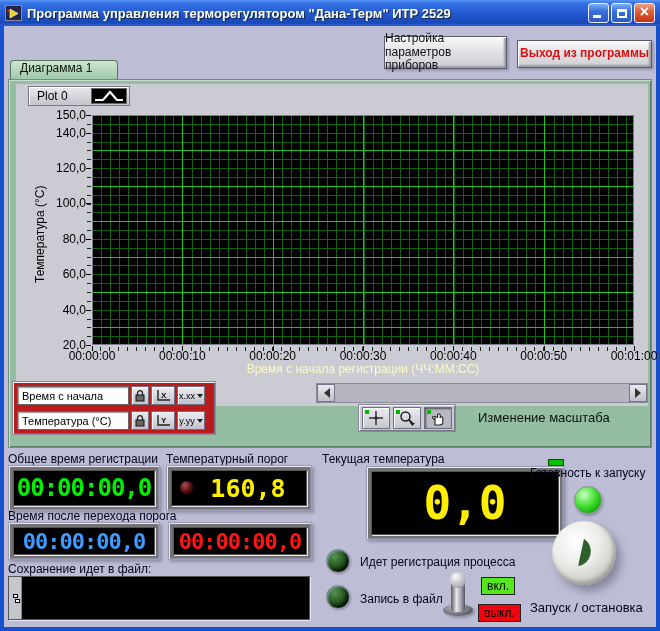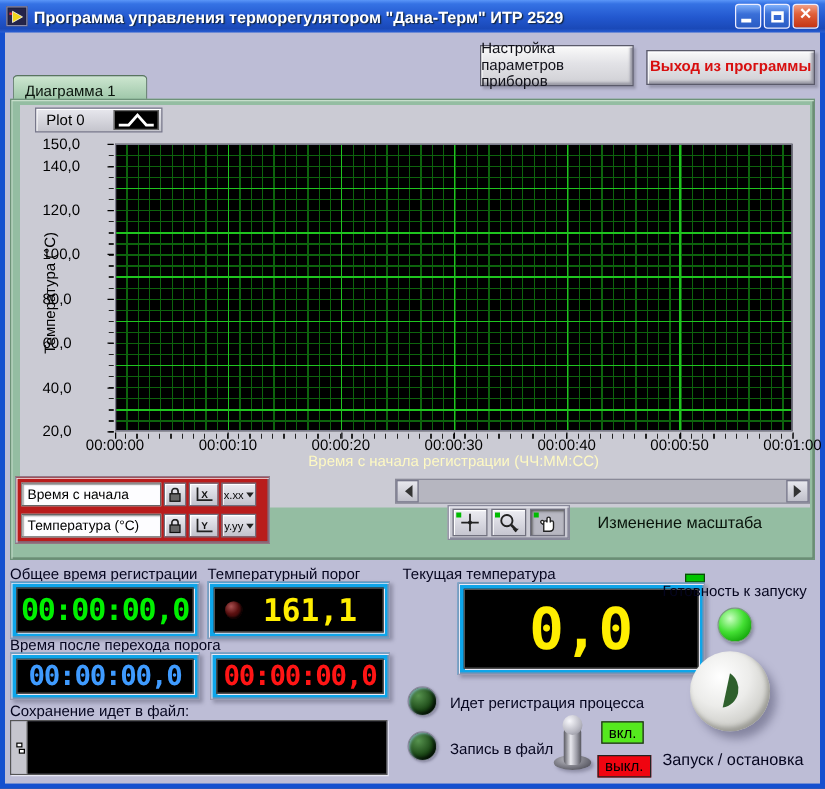--- a/index.html
+++ b/index.html
@@ -30,21 +30,21 @@
   
   .tbtn { position:absolute; background:linear-gradient(180deg,#fafafa 0%,#e2e2e6 45%,#cfcfd4 100%);
     border:1px solid #5a5a6a; box-shadow:inset 1px 1px 0 #ffffff, inset -2px -2px 2px #9a9aa6, 2px 2px 2px #9898ae;
     font-size:12px; color:#101018; display:flex; align-items:center; justify-content:center;
     line-height:1.15; font-family:"Liberation Sans",sans-serif; }
   .tbtn.exit { color:#d80f0f; font-weight:bold; }
 
   
   .tab { position:absolute; left:10px; top:60px; width:108px; height:20px;
     background:linear-gradient(180deg,#cde6d0,#9dc6a8); border:1px solid #58755f; border-bottom:none;
-    border-radius:4px 4px 0 0; font-size:12px; color:#0a140c; display:flex; align-items:flex-end; padding-left:9px; }
+    border-radius:4px 4px 0 0; font-size:12px; color:#0a140c; display:flex; align-items:flex-start; padding-left:9px; }
   .tab-content { position:absolute; left:8px; top:79px; width:644px; height:369px; background:#94bda2;
     border:1px solid #6d9279; box-shadow:inset 1px 1px 0 #c6decb, inset -1px -1px 0 #5c7d65; }
 
   
   .chart-bg { position:absolute; left:16px; top:84px; width:632px; height:322px; background:#cbcbd4; }
 
   
   .plot-legend { position:absolute; left:28px; top:86px; width:102px; height:20px;
     background:linear-gradient(180deg,#e8e8ee,#c4c4cc); border:1px solid #77778a;
     box-shadow:inset 1px 1px 0 #fff; display:flex; align-items:center; font-size:12px; color:#000; }
@@ -57,21 +57,21 @@
     border:1px solid #7c7c8c;
     background-image:
       repeating-linear-gradient(to right, transparent 0 89.3px, #1fc41f 89.3px 90.3px),
       repeating-linear-gradient(to bottom, transparent 0 34.4px, #1fc41f 34.4px 35.4px),
       repeating-linear-gradient(to right, transparent 0 8.05px, #0d640d 8.05px 9.05px),
       repeating-linear-gradient(to bottom, transparent 0 7.85px, #0d640d 7.85px 8.85px); }
 
   .y-axis-label { position:absolute; left:33px; top:148px; height:172px; width:16px;
     writing-mode:vertical-rl; transform:rotate(180deg); font-size:12px; color:#000;
     text-align:center; white-space:nowrap; }
-  .ytick-label { position:absolute; width:52px; font-size:12px; color:#000; }
+  .ytick-label { position:absolute; width:52px; text-align:right; font-size:12px; color:#000; }
   .ytick-dash { position:absolute; width:5px; height:1px; background:#000; }
   .xtick-label { position:absolute; width:70px; text-align:center; font-size:12px; color:#000; top:349px; }
   .xtick-dash { position:absolute; width:1px; height:5px; background:#000; top:346px; }
   .ytick-minor { position:absolute; left:87px; top:116px; width:4px; height:230px;
     background:repeating-linear-gradient(to bottom, transparent 0 7.85px, #222 7.85px 8.85px); }
   .xtick-minor { position:absolute; left:92px; top:347px; width:542px; height:4px;
     background:repeating-linear-gradient(to right, transparent 0 8.05px, #222 8.05px 9.05px); }
   .x-axis-title { position:absolute; left:92px; top:362px; width:542px; text-align:center; font-size:12px; color:#fef9c3; }
 
   
@@ -101,21 +101,21 @@
     display:flex; align-items:center; justify-content:space-around; padding:0 2px; }
   .gp-btn { width:28px; height:22px; background:linear-gradient(180deg,#ececf2,#c6c6d0); border:1px solid #70707e;
     box-shadow:inset 1px 1px 0 #fff; position:relative; display:flex; align-items:center; justify-content:center; }
   .gp-btn.pressed { background:#b8b8c2; box-shadow:inset 1px 1px 2px #555; }
   .gp-dot { position:absolute; left:2px; top:2px; width:4px; height:4px; background:#0b0; }
   .palette-label { position:absolute; left:478px; top:410px; font-size:13px; color:#0a140c; }
 
   
   .lbl { position:absolute; font-size:12px; color:#05051e; white-space:nowrap; }
 
-  .frame { position:absolute; background:#0ea5e9; border:1px solid #9a9ab2;
+  .frame { position:absolute; background:#737373; border:1px solid #9a9ab2;
     box-shadow:inset 1px 1px 0 #e9e9f5, inset -1px -1px 0 #8d8da5, 2px 2px 3px #9090a8; padding:4px; }
   .lcd { width:100%; height:100%; background:#000; border:1px solid #555;
     box-shadow:inset 2px 2px 3px #000, 1px 1px 0 #e8e8f4; display:flex; align-items:center; justify-content:center;
     font-family:"DejaVu Sans Mono", monospace; font-weight:bold; position:relative; }
 
   .digits-green { color:#00f000; font-size:24px; letter-spacing:-1px; }
   .digits-yellow { color:#ffee00; font-size:25px; }
   .digits-yellow-big { color:#ffee00; font-size:46px; }
   .digits-blue { color:#3f9bff; font-size:22px; letter-spacing:-1px; }
   .digits-red { color:#ff1515; font-size:22px; letter-spacing:-1px; }
@@ -333,21 +333,21 @@
 
   <div class="frame" style="left:8px;top:465px;width:152px;height:46px;">
     <div class="lcd">
         <span class="digits-green">00:00:00,0</span>
       </div>
   </div>
 
   <div class="frame" style="left:166px;top:465px;width:146px;height:46px;">
     <div class="lcd">
       <span class="led-round led-darkred"></span>
-      <span class="digits-yellow" style="margin-left:18px;">161,1</span>
+      <span class="digits-yellow" style="margin-left:18px;">160,8</span>
     </div>
   </div>
 
   <div class="frame" style="left:322px;top:466px;width:198px;height:74px;margin-left:44px;">
     <div class="lcd">
         <span class="digits-yellow-big">0,0</span>
       </div>
   </div>
 
   <div class="lbl" style="left:8px;top:509px;">Время после перехода порога</div>

